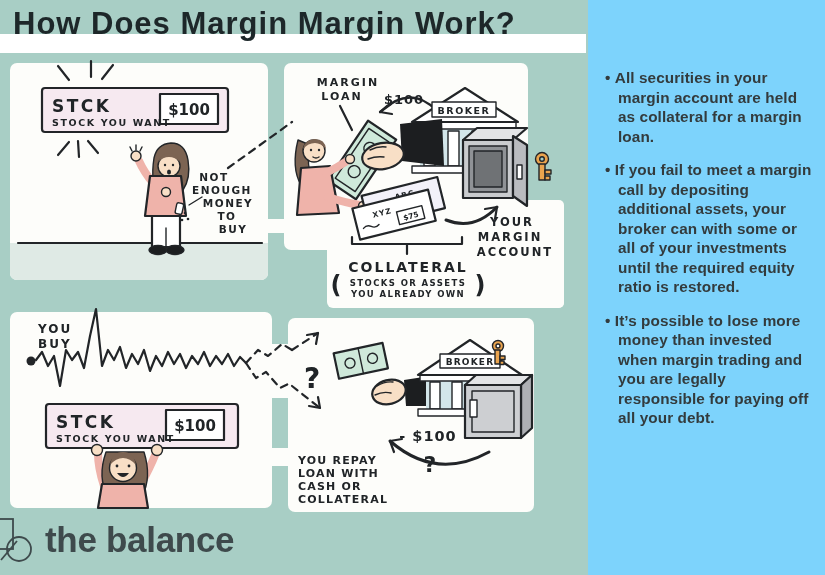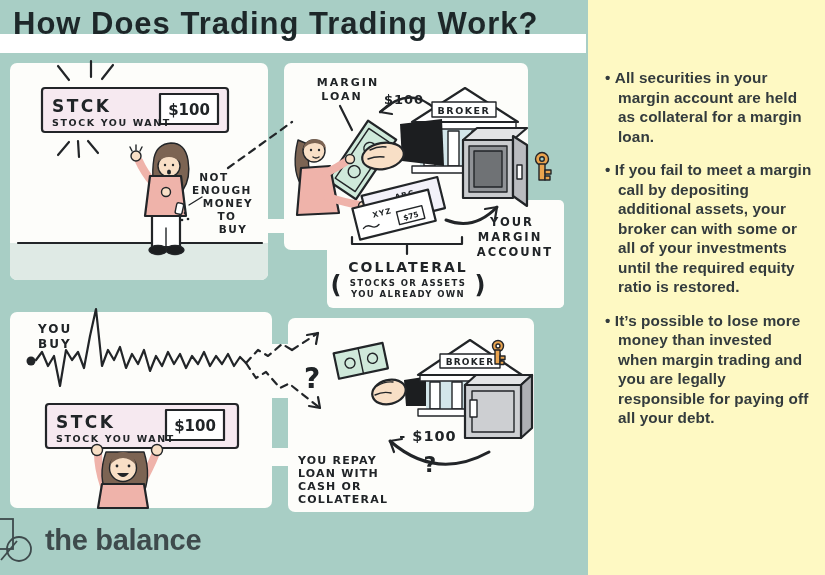--- a/index.html
+++ b/index.html
@@ -18,34 +18,34 @@
   .hand  { font-family:"DejaVu Sans", sans-serif; font-weight:700; fill:#202427; }
   .armP  { stroke:#efb3aa; stroke-width:8; fill:none; stroke-linecap:round; }
   .title-bar { position:absolute; left:0; top:34px; width:586px; height:19px; background:#ffffff; }
   .title {
     position:absolute; left:13px; top:6px; margin:0;
     font-family:"Liberation Sans", sans-serif; font-weight:700;
     font-size:31px; letter-spacing:1px; color:#1d2729; white-space:nowrap;
   }
   .sidebar {
     position:absolute; left:588px; top:0; width:237px; height:575px;
-    background:#fef9c3; box-sizing:border-box; padding:68px 12px 0 17px;
+    background:#7dd3fc; box-sizing:border-box; padding:68px 12px 0 17px;
   }
   .sidebar ul { list-style:none; margin:0; padding:0; }
   .sidebar li {
     font-size:15.3px; line-height:19.5px; font-weight:700; color:#333b3d;
     padding-left:13px; text-indent:-13px; letter-spacing:0.1px;
     max-width:213px;
   }
   .sidebar li::before { content:"•\00a0"; }
   .sidebar li + li { margin-top:14px; }
   .logo { position:absolute; left:0; top:516px; height:48px; display:flex; align-items:center; }
   .logo svg { display:block; }
   .logo-text {
-    font-size:29px; font-weight:700; letter-spacing:-0.3px; color:#3e4a4c;
+    font-size:35px; font-weight:700; letter-spacing:-0.3px; color:#3e4a4c;
     margin-left:5px; line-height:48px;
   }
 </style>
 </head>
 <body>
 
 <div class="stage">
 
   <svg class="illo" width="588" height="575" viewBox="0 0 588 575">
 
@@ -312,21 +312,21 @@
       <g class="hand" font-size="11">
         <text x="298" y="464" letter-spacing="1.2">YOU REPAY</text>
         <text x="298" y="477" letter-spacing="1.2">LOAN WITH</text>
         <text x="298" y="490" letter-spacing="1.2">CASH OR</text>
         <text x="298" y="503" letter-spacing="1.2">COLLATERAL</text>
       </g>
     </g>
   </svg>
 
   <div class="title-bar"></div>
-  <h1 class="title">How Does Trading Trading Work?</h1>
+  <h1 class="title">How Does Margin Margin Work?</h1>
 
   <aside class="sidebar">
     <ul>
       <li>All securities in your margin account are held as collateral for a margin loan.</li>
       <li>If you fail to meet a margin call by depositing additional assets, your broker can with some or all of your investments until the required equity ratio is restored.</li>
       <li>It’s possible to lose more money than invested when margin trading and you are legally responsible for paying off all your debt.</li>
     </ul>
   </aside>
 
   <div class="logo">

